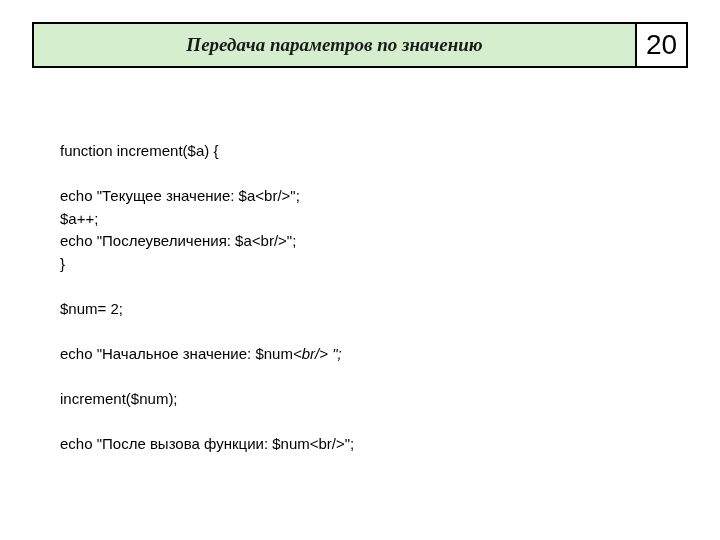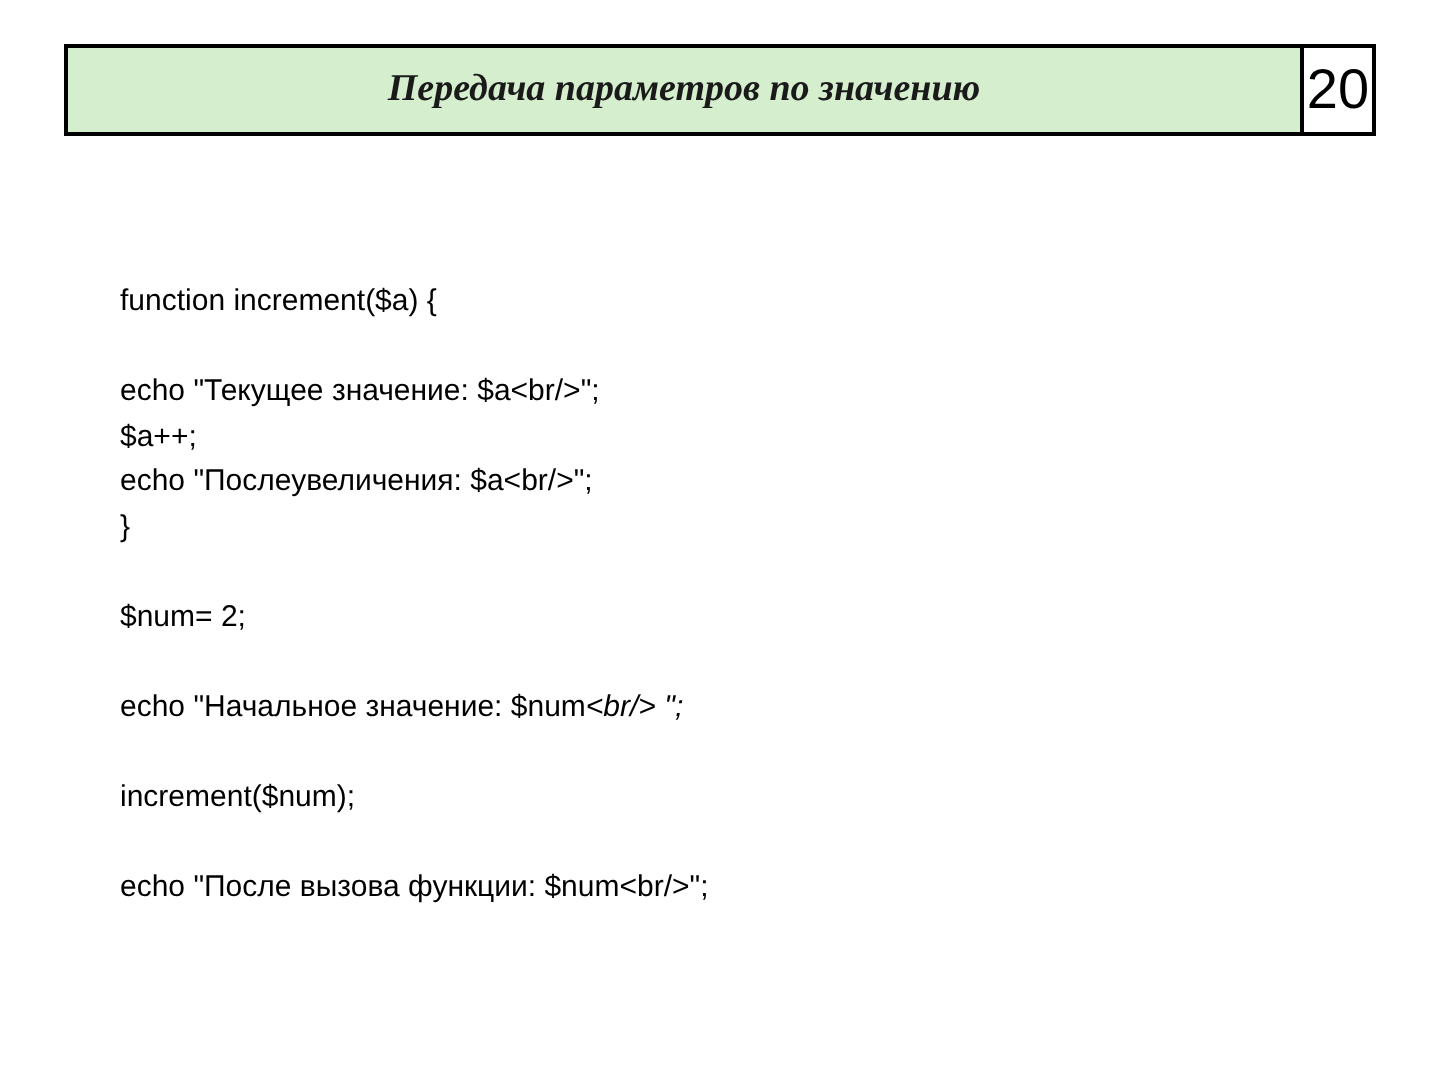--- a/index.html
+++ b/index.html
@@ -27,21 +27,21 @@
     display: flex;
     align-items: center;
     justify-content: center;
     font-style: italic;
     font-weight: bold;
     font-size: 19px;
     color: #1a1a1a;
     font-family: "Times New Roman", serif;
   }
   .num-box {
-    width: 36px;
+    width: 51px;
     border-left: 2px solid #000;
     background: #ffffff;
     display: flex;
     align-items: center;
     justify-content: center;
     font-size: 28px;
     font-weight: 400;
     font-family: Arial, sans-serif;
   }
   .code-block {

